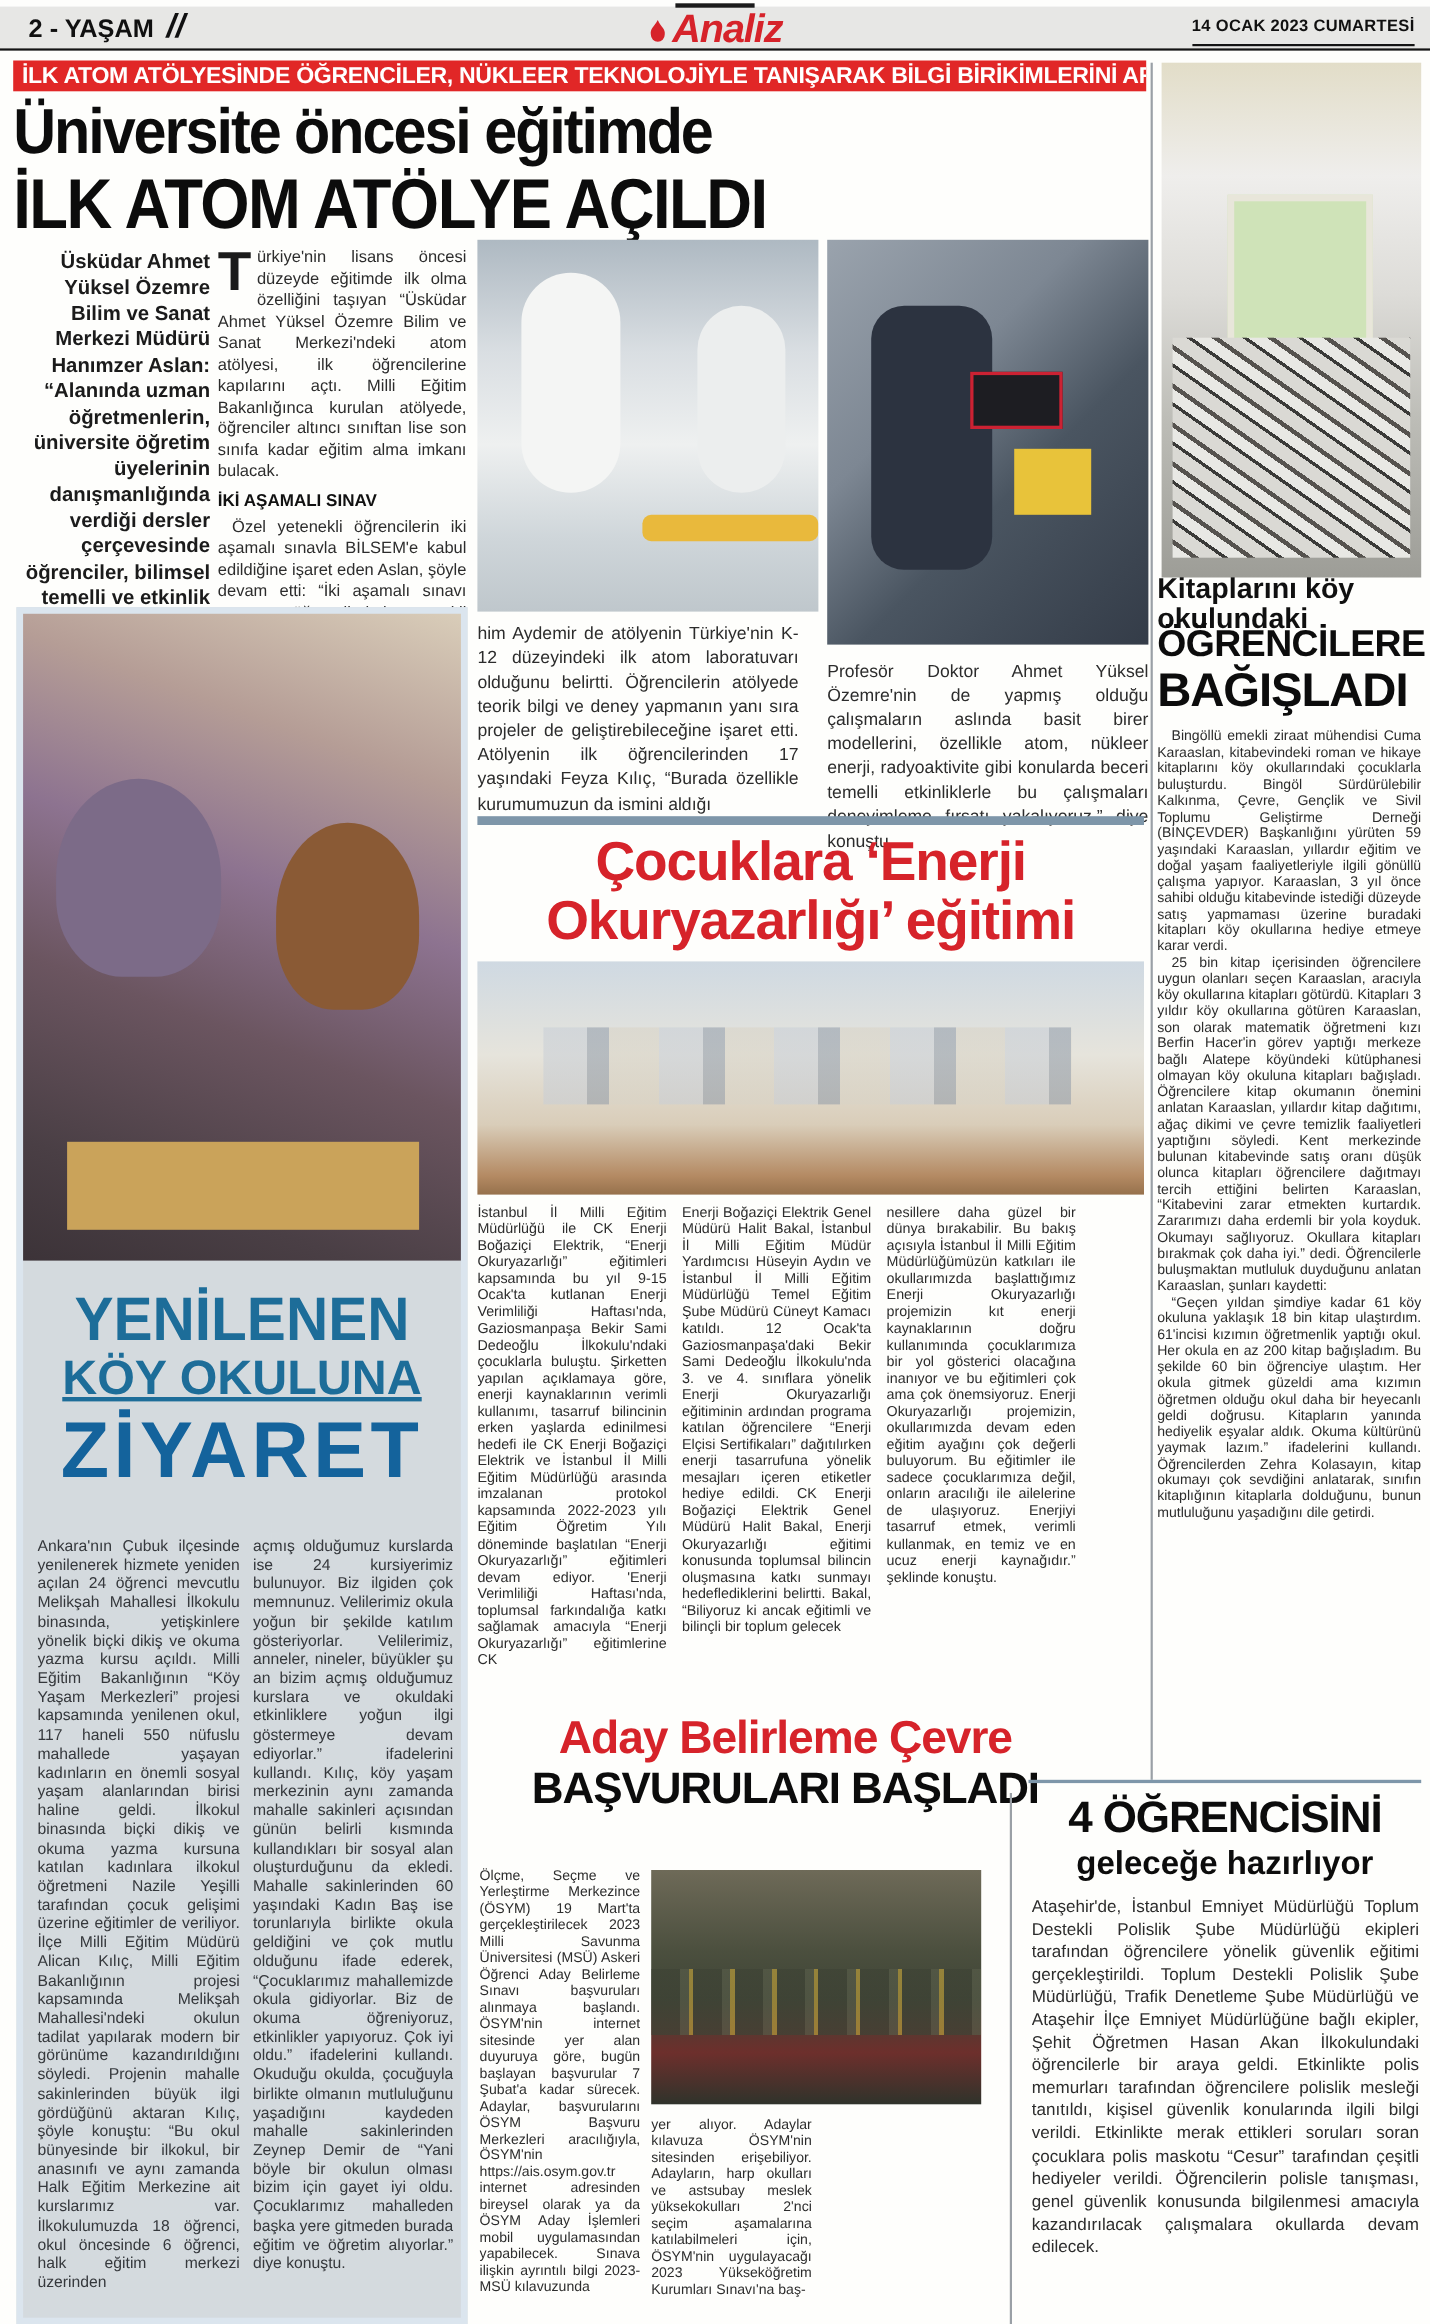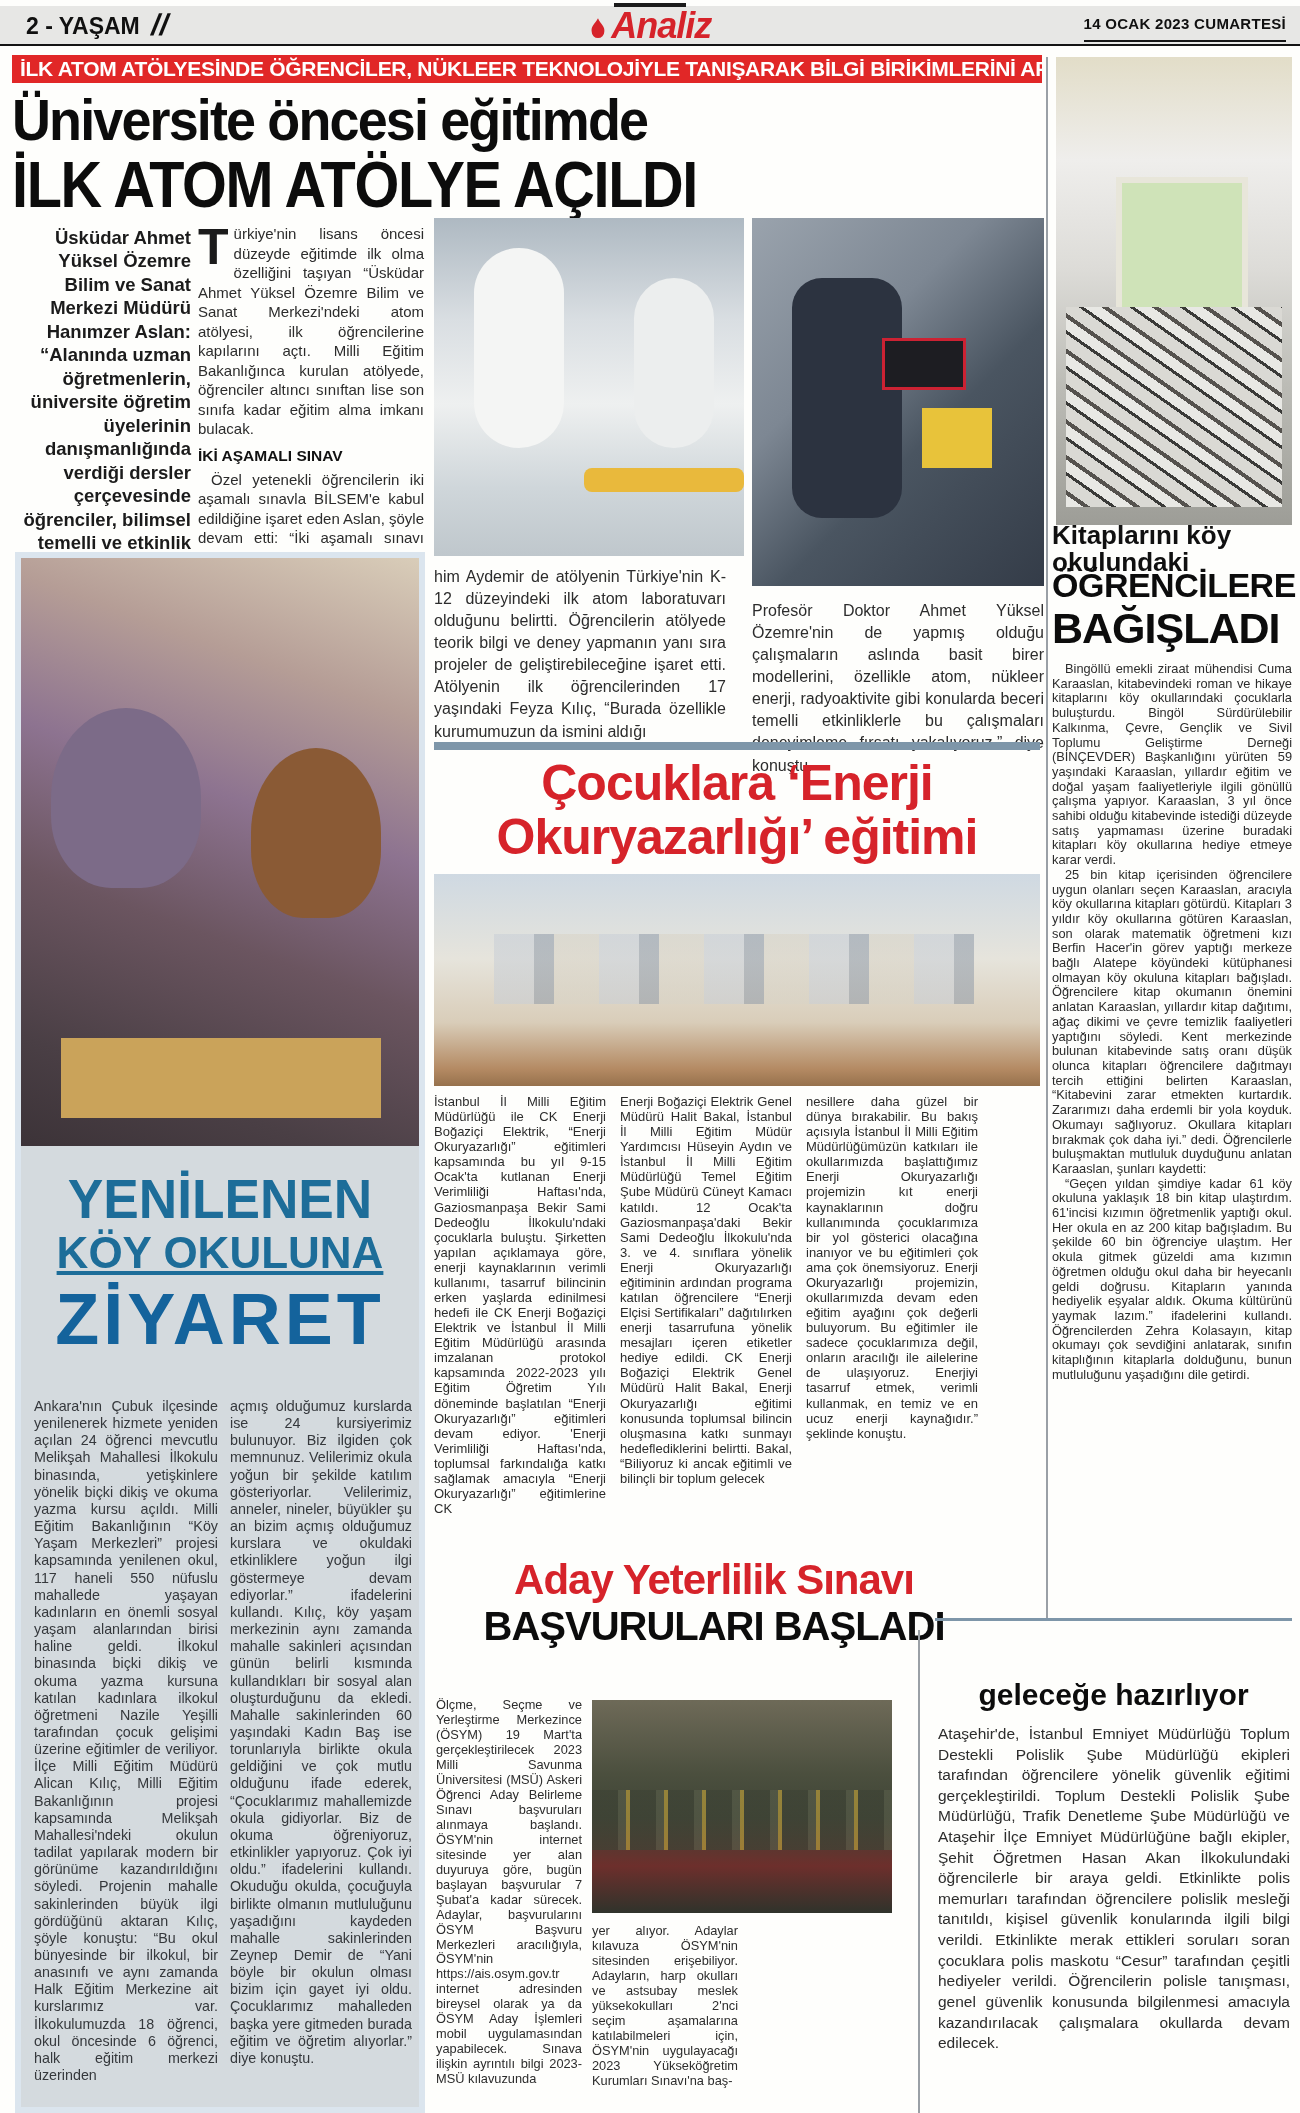--- a/index.html
+++ b/index.html
@@ -160,26 +160,27 @@
     <div class="acc1"></div>
     <div class="acc2"></div>
     <div class="acc3"></div>
   </div>
   <div class="abs zh" style="left:25px;top:1166px;font-size:56px;color:#1d6d99;transform:scaleX(.95);transform-origin:center;">YENİLENEN</div>
   <div class="abs zh" style="left:25px;top:1228px;font-size:44px;color:#1d6d99;text-decoration:underline;">KÖY OKULUNA</div>
   <div class="abs zh" style="left:25px;top:1278px;font-size:72px;color:#14639c;letter-spacing:4px;">ZİYARET</div>
   <div class="abs zcol jt" style="left:34px;">Ankara'nın Çubuk ilçesinde yenilenerek hizmete yeniden açılan 24 öğrenci mevcutlu Melikşah Mahallesi İlkokulu binasında, yetişkinlere yönelik biçki dikiş ve okuma yazma kursu açıldı. Milli Eğitim Bakanlığının “Köy Yaşam Merkezleri” projesi kapsamında yenilenen okul, 117 haneli 550 nüfuslu mahallede yaşayan kadınların en önemli sosyal yaşam alanlarından birisi haline geldi. İlkokul binasında biçki dikiş ve okuma yazma kursuna katılan kadınlara ilkokul öğretmeni Nazile Yeşilli tarafından çocuk gelişimi üzerine eğitimler de veriliyor. İlçe Milli Eğitim Müdürü Alican Kılıç, Milli Eğitim Bakanlığının projesi kapsamında Melikşah Mahallesi'ndeki okulun tadilat yapılarak modern bir görünüme kazandırıldığını söyledi. Projenin mahalle sakinlerinden büyük ilgi gördüğünü aktaran Kılıç, şöyle konuştu: “Bu okul bünyesinde bir ilkokul, bir anasınıfı ve aynı zamanda Halk Eğitim Merkezine ait kurslarımız var. İlkokulumuzda 18 öğrenci, okul öncesinde 6 öğrenci, halk eğitim merkezi üzerinden</div>
   <div class="abs zcol jt" style="left:230px;width:182px;">açmış olduğumuz kurslarda ise 24 kursiyerimiz bulunuyor. Biz ilgiden çok memnunuz. Velilerimiz okula yoğun bir şekilde katılım gösteriyorlar. Velilerimiz, anneler, nineler, büyükler şu an bizim açmış olduğumuz kurslara ve okuldaki etkinliklere yoğun ilgi göstermeye devam ediyorlar.” ifadelerini kullandı. Kılıç, köy yaşam merkezinin aynı zamanda mahalle sakinleri açısından günün belirli kısmında kullandıkları bir sosyal alan oluşturduğunu da ekledi. Mahalle sakinlerinden 60 yaşındaki Kadın Baş ise torunlarıyla birlikte okula geldiğini ve çok mutlu olduğunu ifade ederek, “Çocuklarımız mahallemizde okula gidiyorlar. Biz de okuma öğreniyoruz, etkinlikler yapıyoruz. Çok iyi oldu.” ifadelerini kullandı. Okuduğu okulda, çocuğuyla birlikte olmanın mutluluğunu yaşadığını kaydeden mahalle sakinlerinden Zeynep Demir de “Yani böyle bir okulun olması bizim için gayet iyi oldu. Çocuklarımız mahalleden başka yere gitmeden burada eğitim ve öğretim alıyorlar.” diye konuştu.</div>
 
-  <div class="abs mh1">Aday Yeterlilik Sınavı</div>
+  <div class="abs mh1">Aday Belirleme Çevre</div>
   <div class="abs mh2">BAŞVURULARI BAŞLADI</div>
   <div class="abs mcol jt" style="left:436px;top:1698px;height:410px;overflow:hidden;">Ölçme, Seçme ve Yerleştirme Merkezince (ÖSYM) 19 Mart'ta gerçekleştirilecek 2023 Milli Savunma Üniversitesi (MSÜ) Askeri Öğrenci Aday Belirleme Sınavı başvuruları alınmaya başlandı. ÖSYM'nin internet sitesinde yer alan duyuruya göre, bugün başlayan başvurular 7 Şubat'a kadar sürecek. Adaylar, başvurularını ÖSYM Başvuru Merkezleri aracılığıyla, ÖSYM'nin https://ais.osym.gov.tr internet adresinden bireysel olarak ya da ÖSYM Aday İşlemleri mobil uygulamasından yapabilecek. Sınava ilişkin ayrıntılı bilgi 2023-MSÜ kılavuzunda</div>
   <div class="abs ph ph-cadets">
     <div class="acc1"></div>
   </div>
   <div class="abs mcol jt" style="left:592px;top:1924px;height:186px;overflow:hidden;">yer alıyor. Adaylar kılavuza ÖSYM'nin sitesinden erişebiliyor. Adayların, harp okulları ve astsubay meslek yüksekokulları 2'nci seçim aşamalarına katılabilmeleri için, ÖSYM'nin uygulayacağı 2023 Yükseköğretim Kurumları Sınavı'na baş-</div>
 
   <div class="abs vdiv" style="left:918px;top:1630px;height:483px;"></div>
   <div class="abs pdiv"></div>
+  <div class="abs ph1">4 ÖĞRENCİSİNİ</div>
   <div class="abs ph2">geleceğe hazırlıyor</div>
   <div class="abs pbody jt">Ataşehir'de, İstanbul Emniyet Müdürlüğü Toplum Destekli Polislik Şube Müdürlüğü ekipleri tarafından öğrencilere yönelik güvenlik eğitimi gerçekleştirildi. Toplum Destekli Polislik Şube Müdürlüğü, Trafik Denetleme Şube Müdürlüğü ve Ataşehir İlçe Emniyet Müdürlüğüne bağlı ekipler, Şehit Öğretmen Hasan Akan İlkokulundaki öğrencilerle bir araya geldi. Etkinlikte polis memurları tarafından öğrencilere polislik mesleği tanıtıldı, kişisel güvenlik konularında ilgili bilgi verildi. Etkinlikte merak ettikleri soruları soran çocuklara polis maskotu “Cesur” tarafından çeşitli hediyeler verildi. Öğrencilerin polisle tanışması, genel güvenlik konusunda bilgilenmesi amacıyla kazandırılacak çalışmalara okullarda devam edilecek.</div>
 
 </div>
 
 </body></html>

